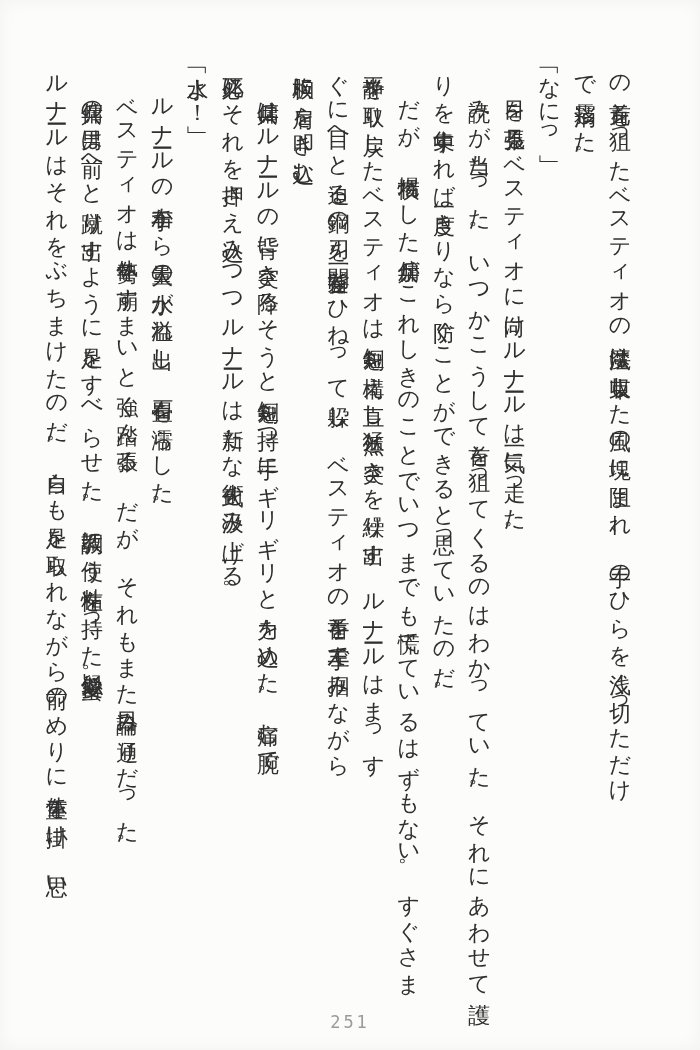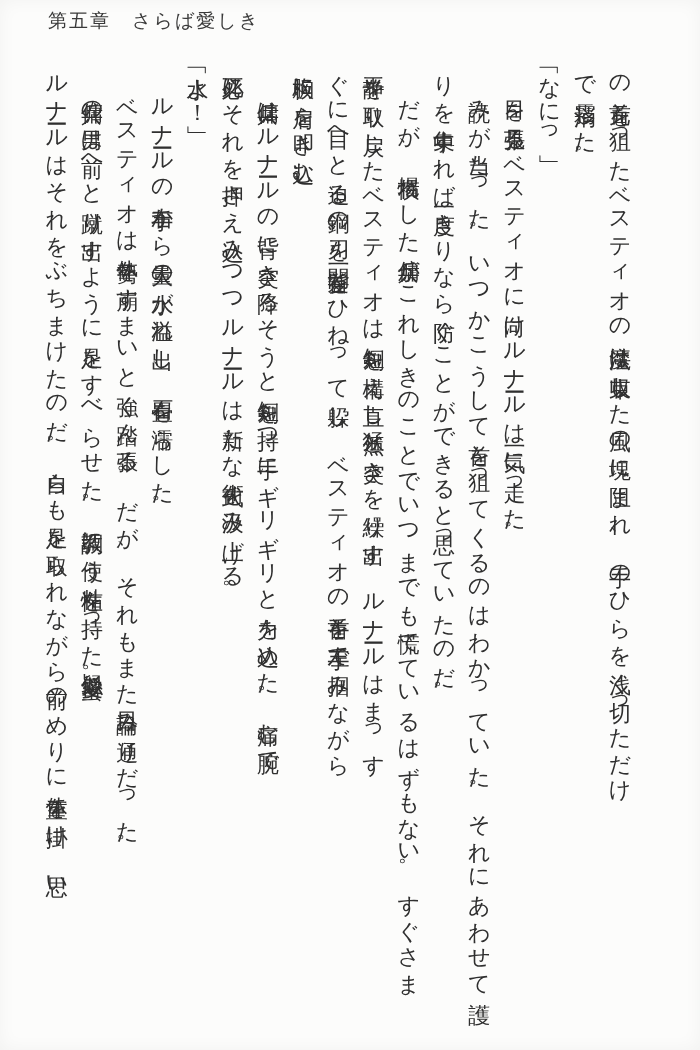--- a/index.html
+++ b/index.html
@@ -62,21 +62,20 @@
     font-size: 17px;
     letter-spacing: 3px;
     color: #9b9b9b;
   }
 </style>
 </head>
 <body>
 
 <div class="page">
 
-  <div class="running-header">第五章　さらば愛しき</div>
 
   <div class="text-block">
     <div class="tcol">の首元を狙ったベスティオの魔法は収束した風の塊に阻まれ、手のひらを浅く切っただけ</div>
     <div class="tcol">で霧消した。</div>
     <div class="tcol">「なにっ」</div>
     <div class="tcol">　目を見張るベスティオに向けルナールは一気に走った。</div>
     <div class="tcol">　読みが当たった。いつかこうして首を狙ってくるのはわかっていた。それにあわせて護</div>
     <div class="tcol">りを集中すれば一度きりなら防ぐことができると思っていたのだ。</div>
     <div class="tcol">　だが、場慣れした傭兵がこれしきのことでいつまでも慌てているはずもない。すぐさま</div>
     <div class="tcol">平静を取り戻したベスティオは短剣を構え直し猛然と突きを繰り出す。ルナールはまっす</div>
@@ -84,14 +83,15 @@
     <div class="tcol">胸板に肩を叩き込む。</div>
     <div class="tcol">　傭兵はルナールの背に突き降ろそうと短剣を持つ手にギリギリと力を込めた。痛む腕で</div>
     <div class="tcol">必死にそれを押さえ込みつつルナールは新たな術式を汲み上げる。</div>
     <div class="tcol">「水よ！」</div>
     <div class="tcol">　ルナールの右手から大量の水が溢れ出し、石畳を濡らした。</div>
     <div class="tcol">　ベスティオは体勢を崩すまいと強く踏ん張る。だが、それもまた目論み通りだった。</div>
     <div class="tcol">　傭兵の男は前へと蹴り出すように足をすべらせた。調教に使う粘性を持った疑似愛蜜。</div>
     <div class="tcol">ルナールはそれをぶちまけたのだ。自らも足を取られながら前のめりに体重を掛け、思い</div>
   </div>
 
+  <div class="page-number">251</div>
 
 </div>
 
 </body></html>

